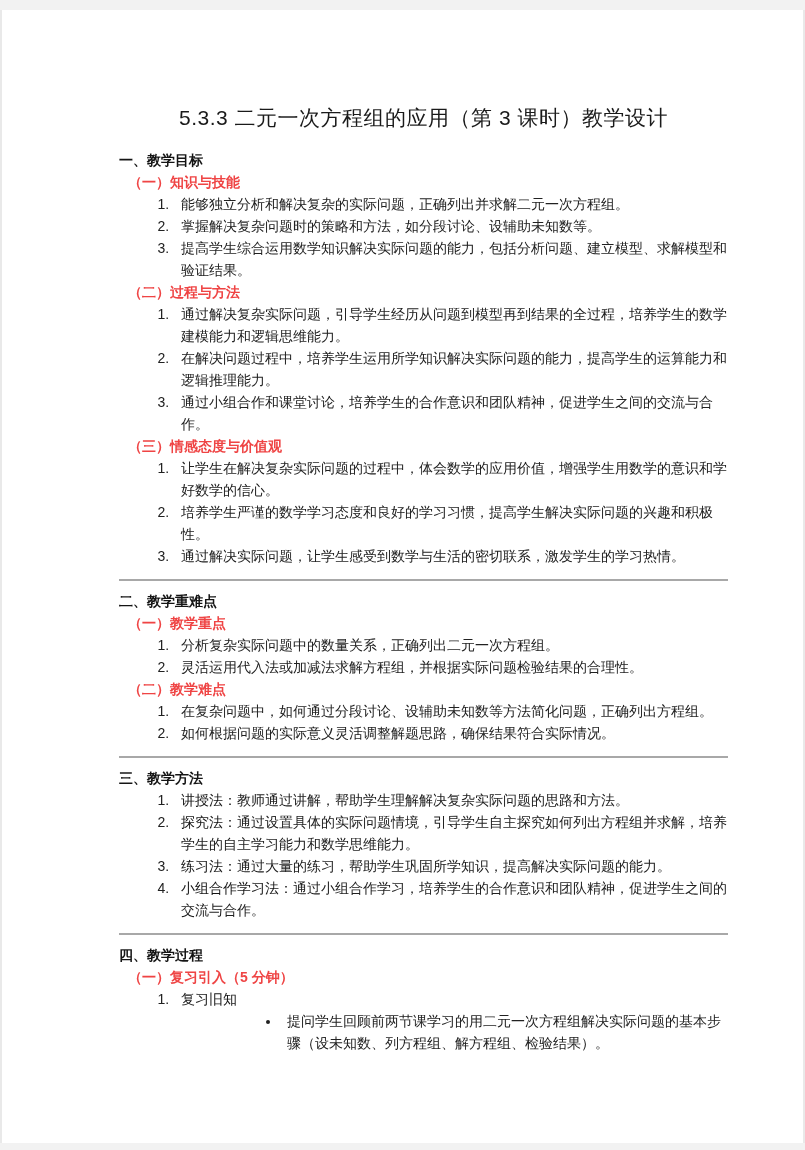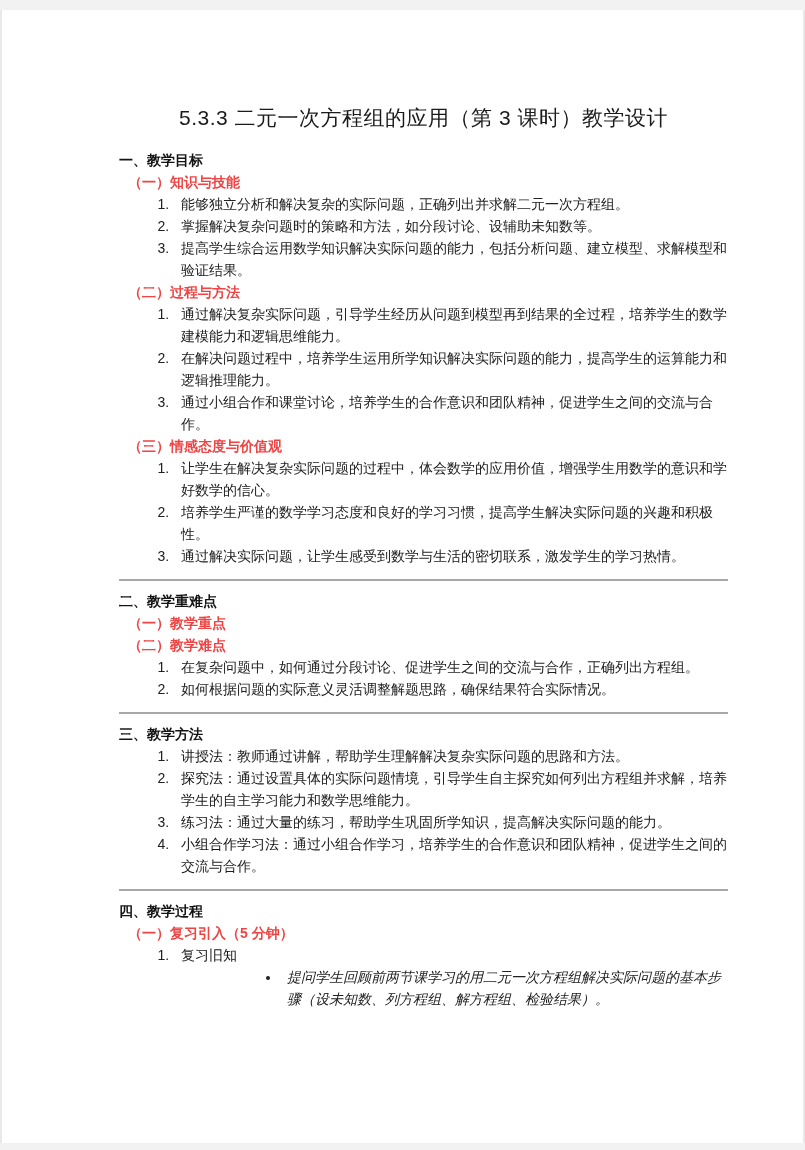--- a/index.html
+++ b/index.html
@@ -68,21 +68,20 @@
   }
   ol.num-list > li {
     line-height: 22px;
     padding-left: 8px;
     color: #212121;
   }
   ul.bullet-list {
     margin: 0;
     padding: 0 0 0 100px;
     list-style: disc;
-    font-style: italic;
   }
   ul.bullet-list > li {
     line-height: 22px;
     padding-left: 6px;
     color: #212121;
   }
   .divider {
     border: none;
     border-top: 2px solid #a8a8a8;
     margin: 12px 0 9px 0;
@@ -125,24 +124,28 @@
           <li>通过解决实际问题，让学生感受到数学与生活的密切联系，激发学生的学习热情。</li>
         </ol>
       </div>
 
       <hr class="divider">
 
       <div>
         <p class="h-level1">二、教学重难点</p>
 
         <p class="h-level2">（一）教学重点</p>
+        <ol class="num-list">
+          <li>分析复杂实际问题中的数量关系，正确列出二元一次方程组。</li>
+          <li>灵活运用代入法或加减法求解方程组，并根据实际问题检验结果的合理性。</li>
+        </ol>
 
         <p class="h-level2">（二）教学难点</p>
         <ol class="num-list">
-          <li>在复杂问题中，如何通过分段讨论、促进学生之间的交流与合作，正确列出方程组。</li>
+          <li>在复杂问题中，如何通过分段讨论、设辅助未知数等方法简化问题，正确列出方程组。</li>
           <li>如何根据问题的实际意义灵活调整解题思路，确保结果符合实际情况。</li>
         </ol>
       </div>
 
       <hr class="divider">
 
       <div>
         <p class="h-level1">三、教学方法</p>
         <ol class="num-list">
           <li><b class="lead">讲授法</b><span>：教师通过讲解，帮助学生理解解决复杂实际问题的思路和方法。</span></li>

